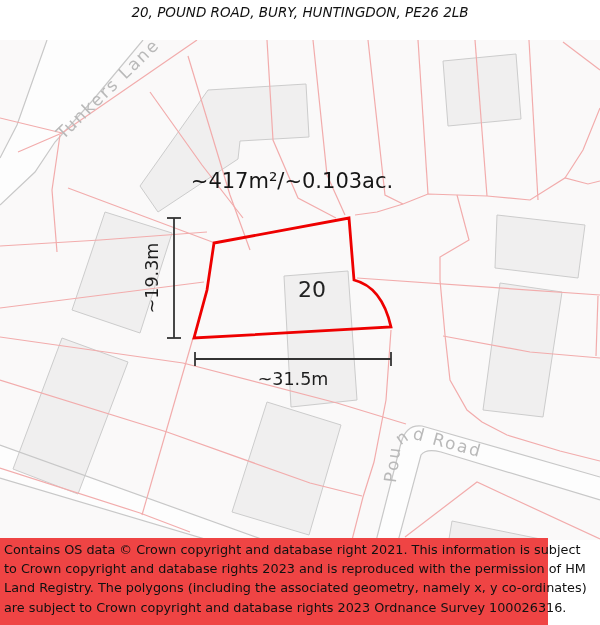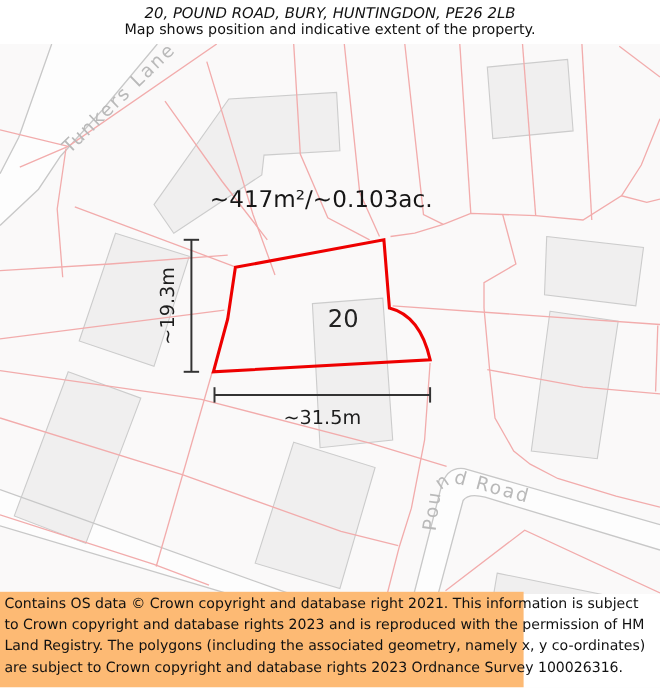--- a/index.html
+++ b/index.html
@@ -1,34 +1,33 @@
 <!DOCTYPE html>
 <html><head>
 <meta charset="utf-8">
 <style>
   html,body{margin:0;padding:0;background:#ffffff;}
   body{width:600px;height:625px;position:relative;font-family:"DejaVu Sans","Liberation Sans",sans-serif;overflow:hidden;}
   .title-block{position:absolute;top:0;left:0;width:600px;height:40px;background:#ffffff;text-align:center;z-index:3;}
   .title-line1{font-size:13.5px;color:#111;margin-top:4px;line-height:16px;font-style:italic;}
   .title-line2{font-size:13px;color:#111;line-height:16px;}
   .map-wrap{position:absolute;top:40px;left:0;width:600px;height:500px;z-index:1;}
-  .footer-block{position:absolute;top:538px;left:0;width:476px;height:87px;background:#fdba74;z-index:3;}
+  .footer-block{position:absolute;top:538px;left:0;width:548px;height:87px;background:#ef4444;z-index:3;}
   .footer-text{font-size:12.8px;line-height:19.2px;color:#111;padding:2px 4px 0 4px;width:592px;}
   svg text{font-family:"DejaVu Sans","Liberation Sans",sans-serif;}
   .street-label{fill:#b9b9b9;font-size:17px;letter-spacing:2px;}
   .dim-label{fill:#1d1d1d;font-size:17.5px;}
   .big-label{fill:#161616;font-size:21px;}
   .plot-label{fill:#222;font-size:22px;}
 </style>
 </head>
 <body>
 
 <div class="title-block">
   <div class="title-line1">20, POUND ROAD, BURY, HUNTINGDON, PE26 2LB</div>
-  <div class="title-line2">Map shows position and indicative extent of the property.</div>
 </div>
 
 <div class="map-wrap">
 <svg width="600" height="500" viewBox="0 40 600 500">
 
   <rect x="0" y="40" width="600" height="500" fill="#faf9f9"></rect>
 
   <g>
     <polygon points="47,40 143,40 93,100 55,142 35,172 0,205 0,158 17,125" fill="#fdfdfd"></polygon>
     <polygon points="0,445 278,545 225,545 0,478" fill="#fdfdfd"></polygon>

